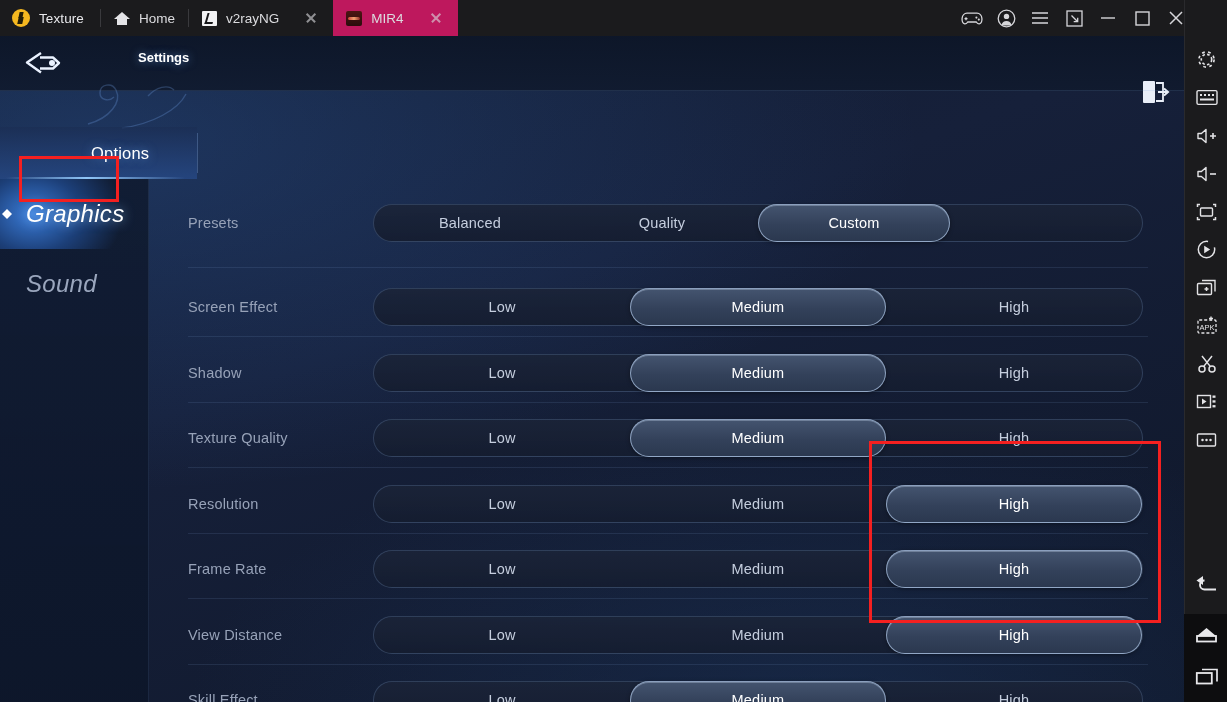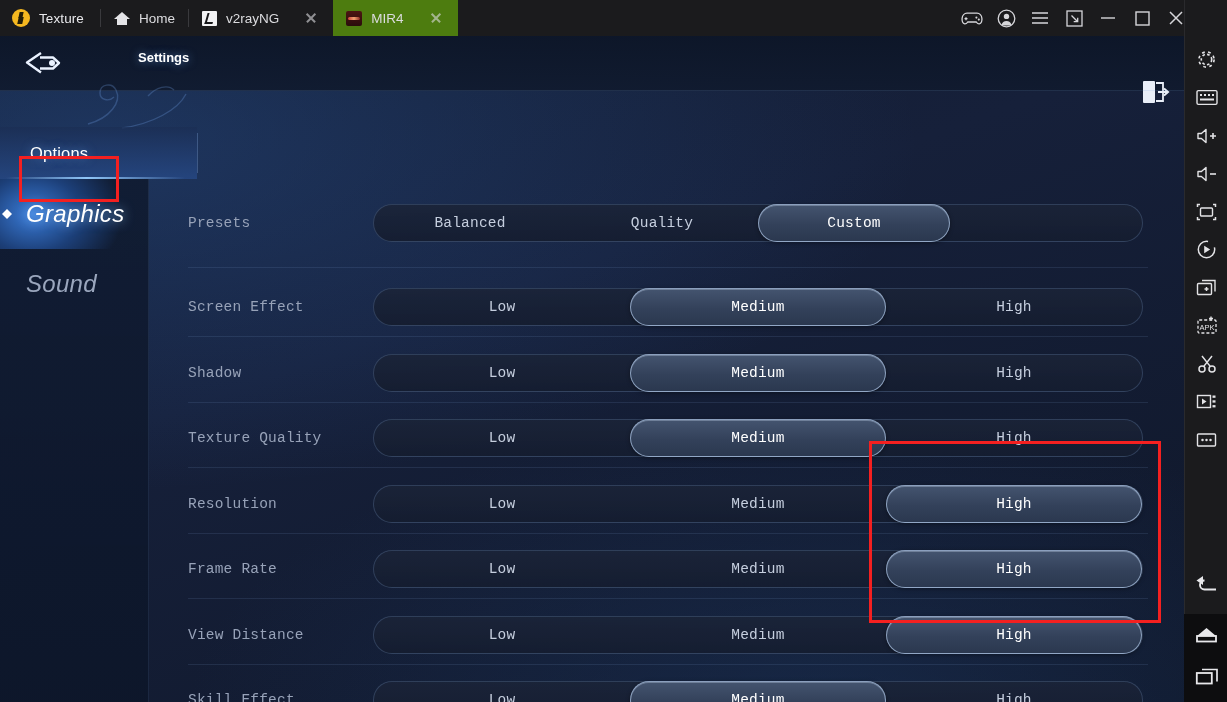--- a/index.html
+++ b/index.html
@@ -36,21 +36,21 @@
   }
   .brand-name { color: #e9e9ec; font-size: 13.5px; letter-spacing: .1px; }
 
   .tabsep { width: 1px; background: #3a3a3d; margin: 9px 0; flex: none; }
 
   .tab {
     display: flex; align-items: center; gap: 9px;
     padding: 0 13px; height: 36px; position: relative; cursor: default;
   }
   .tab .tname { color: #dcdcdf; font-size: 13.5px; white-space: nowrap; }
-  .tab.active { background: #4d7c0f; }
+  .tab.active { background: #be185d; }
   .tab .tclose {
     width: 18px; height: 18px; margin-left: 14px;
     position: relative; opacity: .62; flex: none;
   }
   .tab .tclose::before, .tab .tclose::after {
     content: ""; position: absolute; left: 3px; top: 8px;
     width: 12px; height: 1.6px; background: #d8d8db;
   }
   .tab .tclose::before { transform: rotate(45deg); }
   .tab .tclose::after  { transform: rotate(-45deg); }
@@ -128,21 +128,21 @@
     position: absolute; left: 78px; top: 40px; width: 160px; height: 60px;
     opacity: .30; pointer-events: none;
   }
 
   .tabstrip {
     position: absolute; left: 0; top: 91px; width: 1184px; height: 52px;
   }
   .opt-tab {
     position: absolute; left: 0; top: 0; width: 197px; height: 52px;
     background: linear-gradient(180deg, rgba(27,46,84,.75) 0%, rgba(38,72,132,.85) 100%);
-    display: flex; align-items: center; padding-left: 30px;
+    display: flex; align-items: center; padding-left: 91px;
   }
   .opt-tab .lbl {
     color: #ffffff; font-size: 16.5px; letter-spacing: .2px;
     text-shadow: 0 0 10px rgba(110,175,255,.6);
   }
   .opt-tab::after {
     content: ""; position: absolute; left: 6px; right: 12px; bottom: 0;
     height: 2px;
     background: linear-gradient(90deg, rgba(90,160,255,0) 0%, rgba(150,205,255,.95) 45%, rgba(90,160,255,0) 100%);
   }
@@ -171,21 +171,21 @@
   .side-item.active .slbl {
     color: #ffffff; text-shadow: 0 0 12px rgba(140,200,255,.85);
   }
   .side-arrow {
     position: absolute; left: 0px; top: 50%; transform: translateY(-50%);
     width: 16px; height: 16px;
   }
 
   
   .panel {
-    position: absolute; left: 149px; top: 143px; width: 1035px; height: 523px; font-family: Liberation Mono, monospace;
+    position: absolute; left: 149px; top: 143px; width: 1035px; height: 523px;
   }
   .row { position: absolute; left: 0; width: 1035px; height: 56px; }
   .row .rlabel {
     position: absolute; left: 39px; top: 50%; transform: translateY(-50%);
     color: #97a2b8; font-size: 14.5px; letter-spacing: .2px; white-space: nowrap;
   }
   .seg {
     position: absolute; left: 224px; top: 50%; transform: translateY(-50%);
     width: 770px; height: 38px; border-radius: 19px;
     background: linear-gradient(180deg, rgba(27,36,56,.88) 0%, rgba(21,29,48,.92) 100%);

